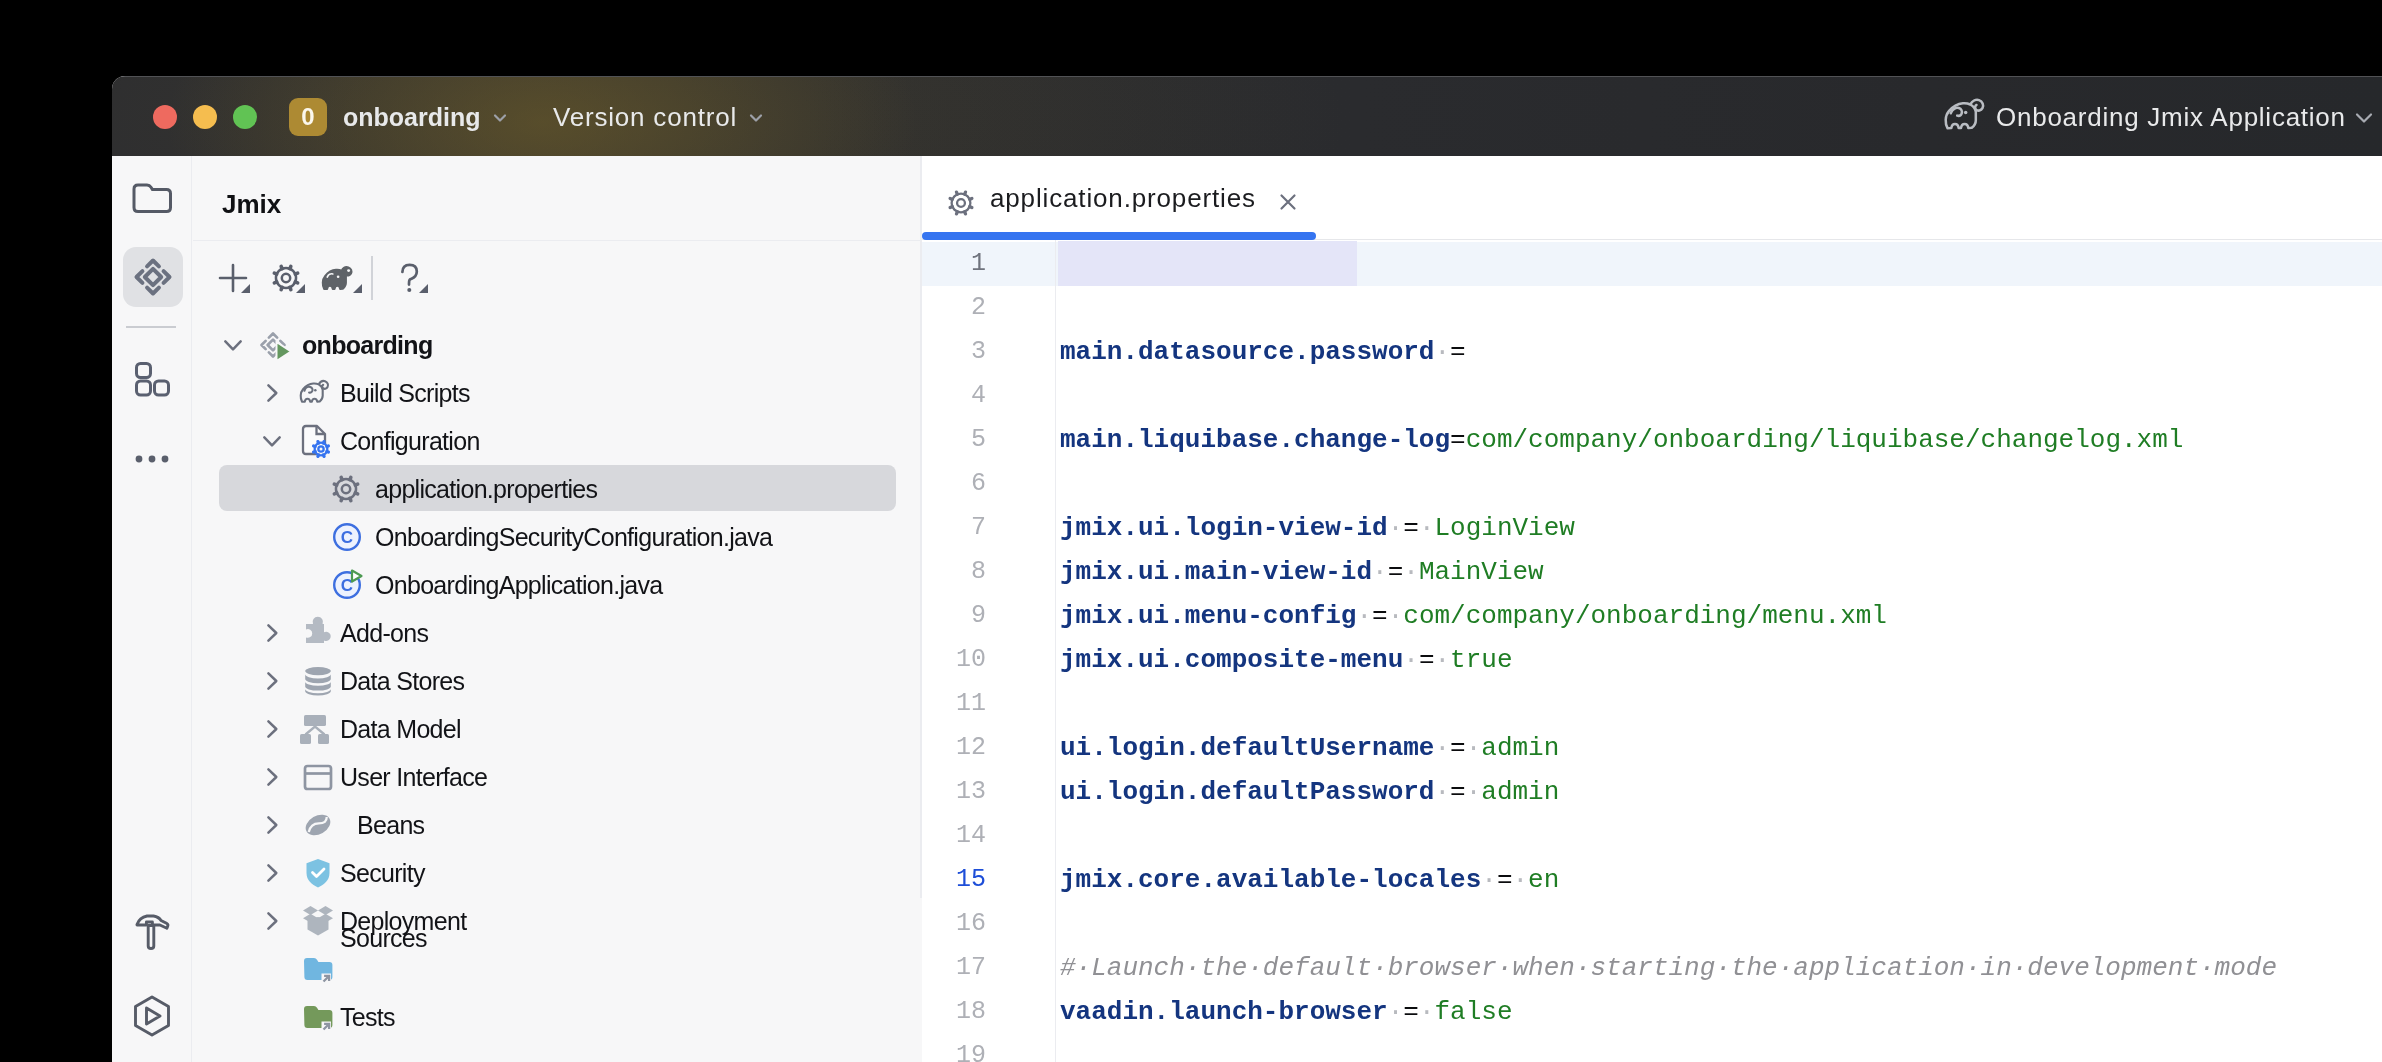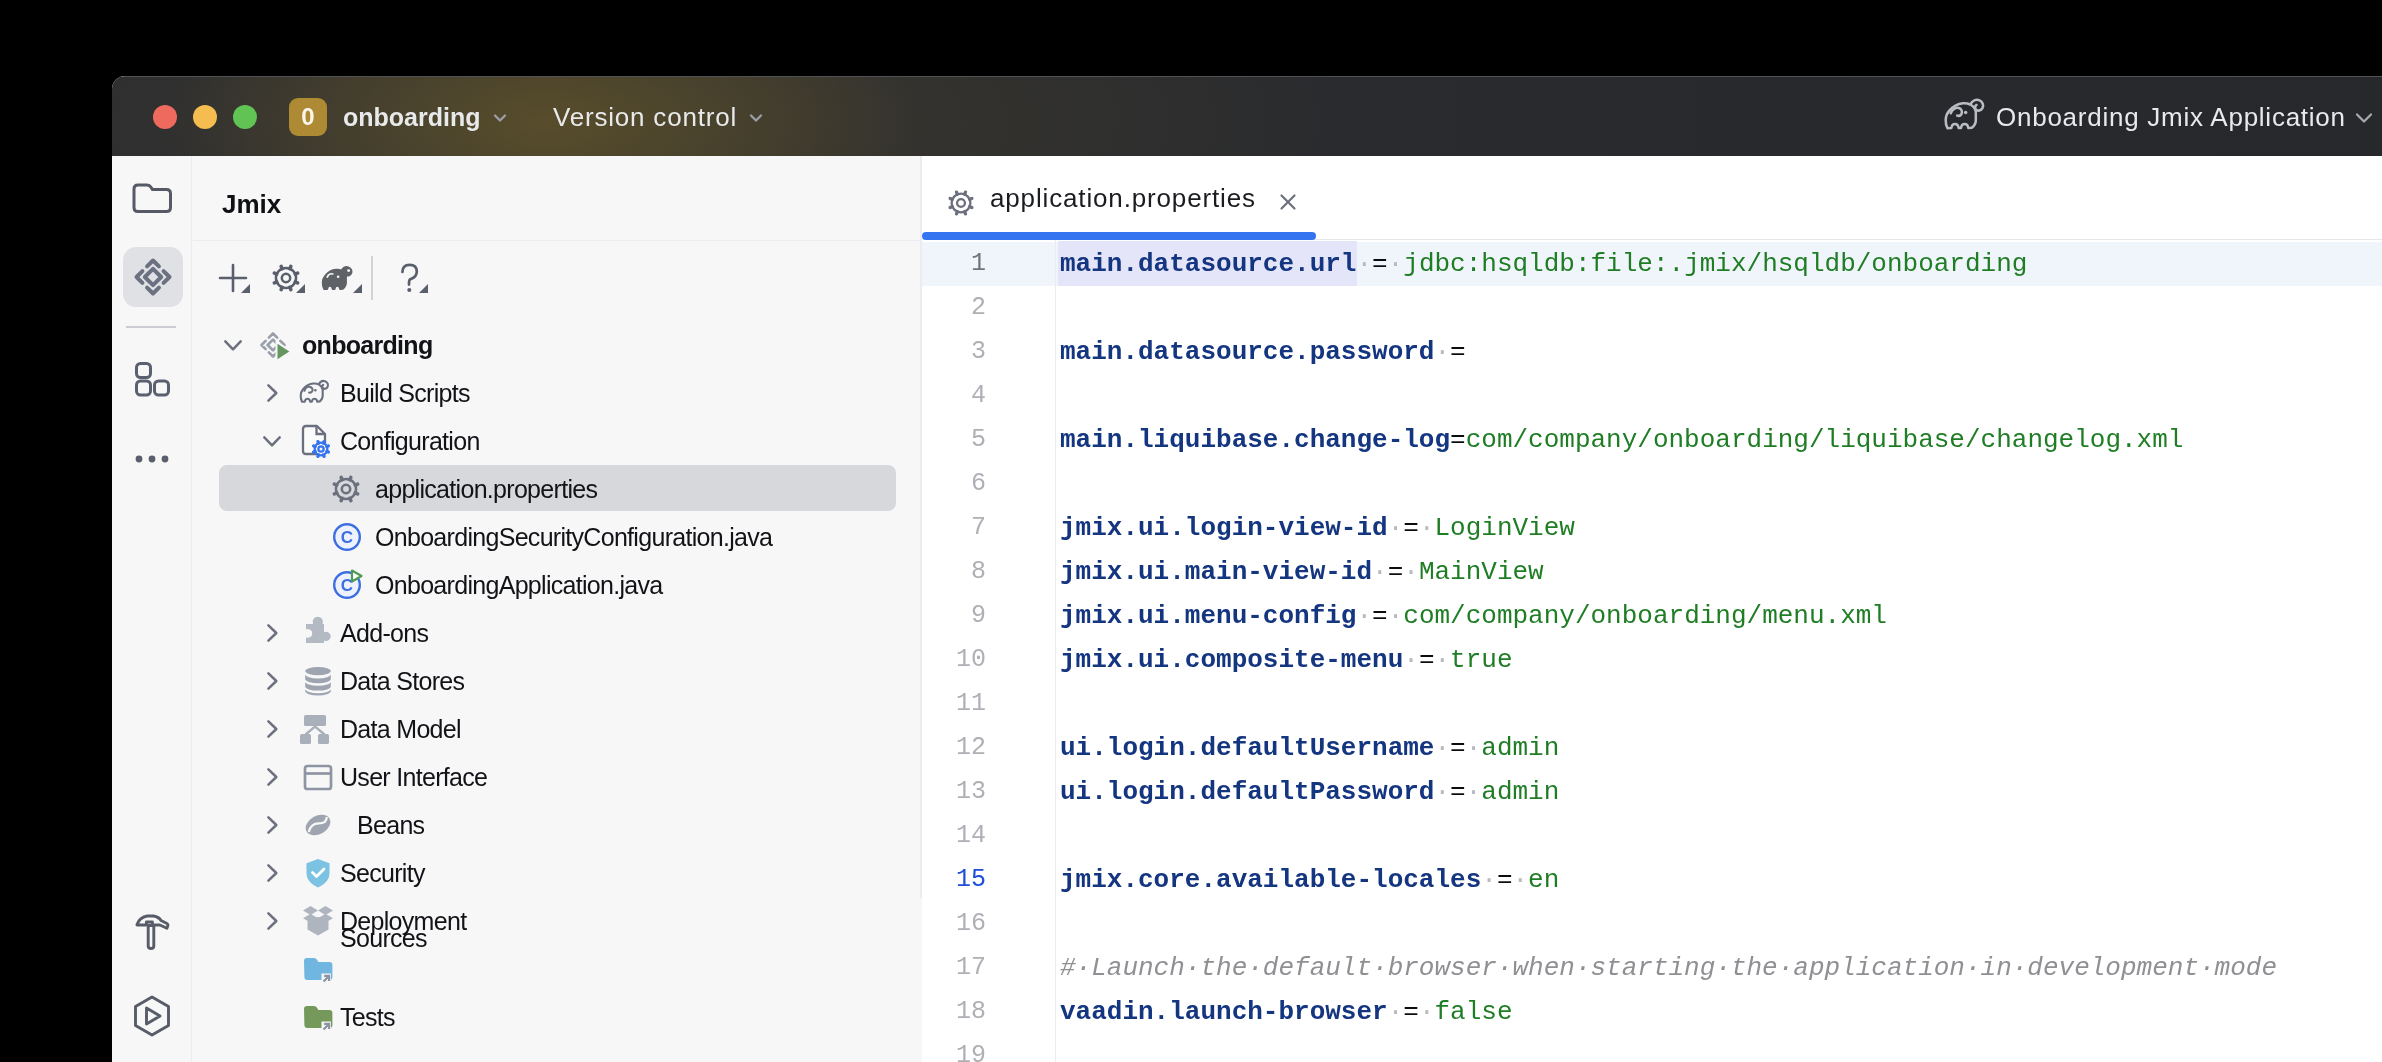--- a/index.html
+++ b/index.html
@@ -308,21 +308,20 @@
           <path d="M17.59 5.33 L18.50 3.14 M22.67 10.41 L24.86 9.50 M22.67 17.59 L24.86 18.50 M17.59 22.67 L18.50 24.86 M10.41 22.67 L9.50 24.86 M5.33 17.59 L3.14 18.50 M5.33 10.41 L3.14 9.50 M10.41 5.33 L9.50 3.14" stroke="#6C707E" stroke-width="3.3349999999999995" stroke-linecap="round" fill="none"></path>
           <circle cx="14.0" cy="14.0" r="3.9200000000000004" fill="none" stroke="#6C707E" stroke-width="2.3"></circle>
         </svg>
 <div class="tabtxt">application.properties</div>
 <svg style="left:355px;top:35px;" width="22" height="22" viewBox="0 0 22 22">
           <path d="M4.5 4.5 L17.5 17.5 M17.5 4.5 L4.5 17.5" stroke="#6C707E" stroke-width="2.2" stroke-linecap="round"></path>
         </svg>
 <div class="bluebar"></div>
 <div class="gutline"></div>
 <div class="lnum" style="top:86px; color:#6F737D;">1</div>
-<div class="code" style="top:86px;"><span class="k">main.datasource.url</span><span class="w">·</span><span class="eq">=</span><span class="w">·</span><span class="v">jdbc:hsqldb:file:.jmix/hsqldb/onboarding</span></div>
 <div class="lnum" style="top:130px; color:#AEB0B6;">2</div>
 <div class="lnum" style="top:174px; color:#AEB0B6;">3</div>
 <div class="code" style="top:174px;"><span class="k">main.datasource.password</span><span class="w">·</span><span class="eq">=</span></div>
 <div class="lnum" style="top:218px; color:#AEB0B6;">4</div>
 <div class="lnum" style="top:262px; color:#AEB0B6;">5</div>
 <div class="code" style="top:262px;"><span class="k">main.liquibase.change-log</span><span class="eq">=</span><span class="v">com/company/onboarding/liquibase/changelog.xml</span></div>
 <div class="lnum" style="top:306px; color:#AEB0B6;">6</div>
 <div class="lnum" style="top:350px; color:#AEB0B6;">7</div>
 <div class="code" style="top:350px;"><span class="k">jmix.ui.login-view-id</span><span class="w">·</span><span class="eq">=</span><span class="w">·</span><span class="v">LoginView</span></div>
 <div class="lnum" style="top:394px; color:#AEB0B6;">8</div>

